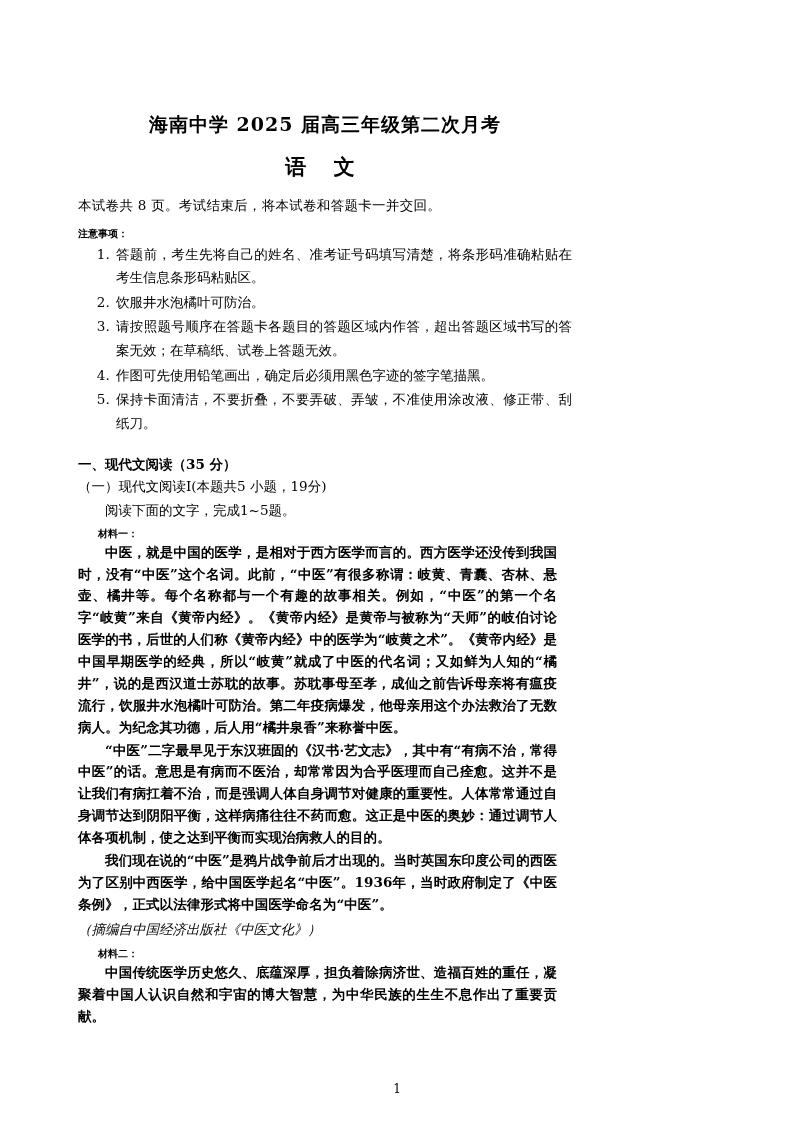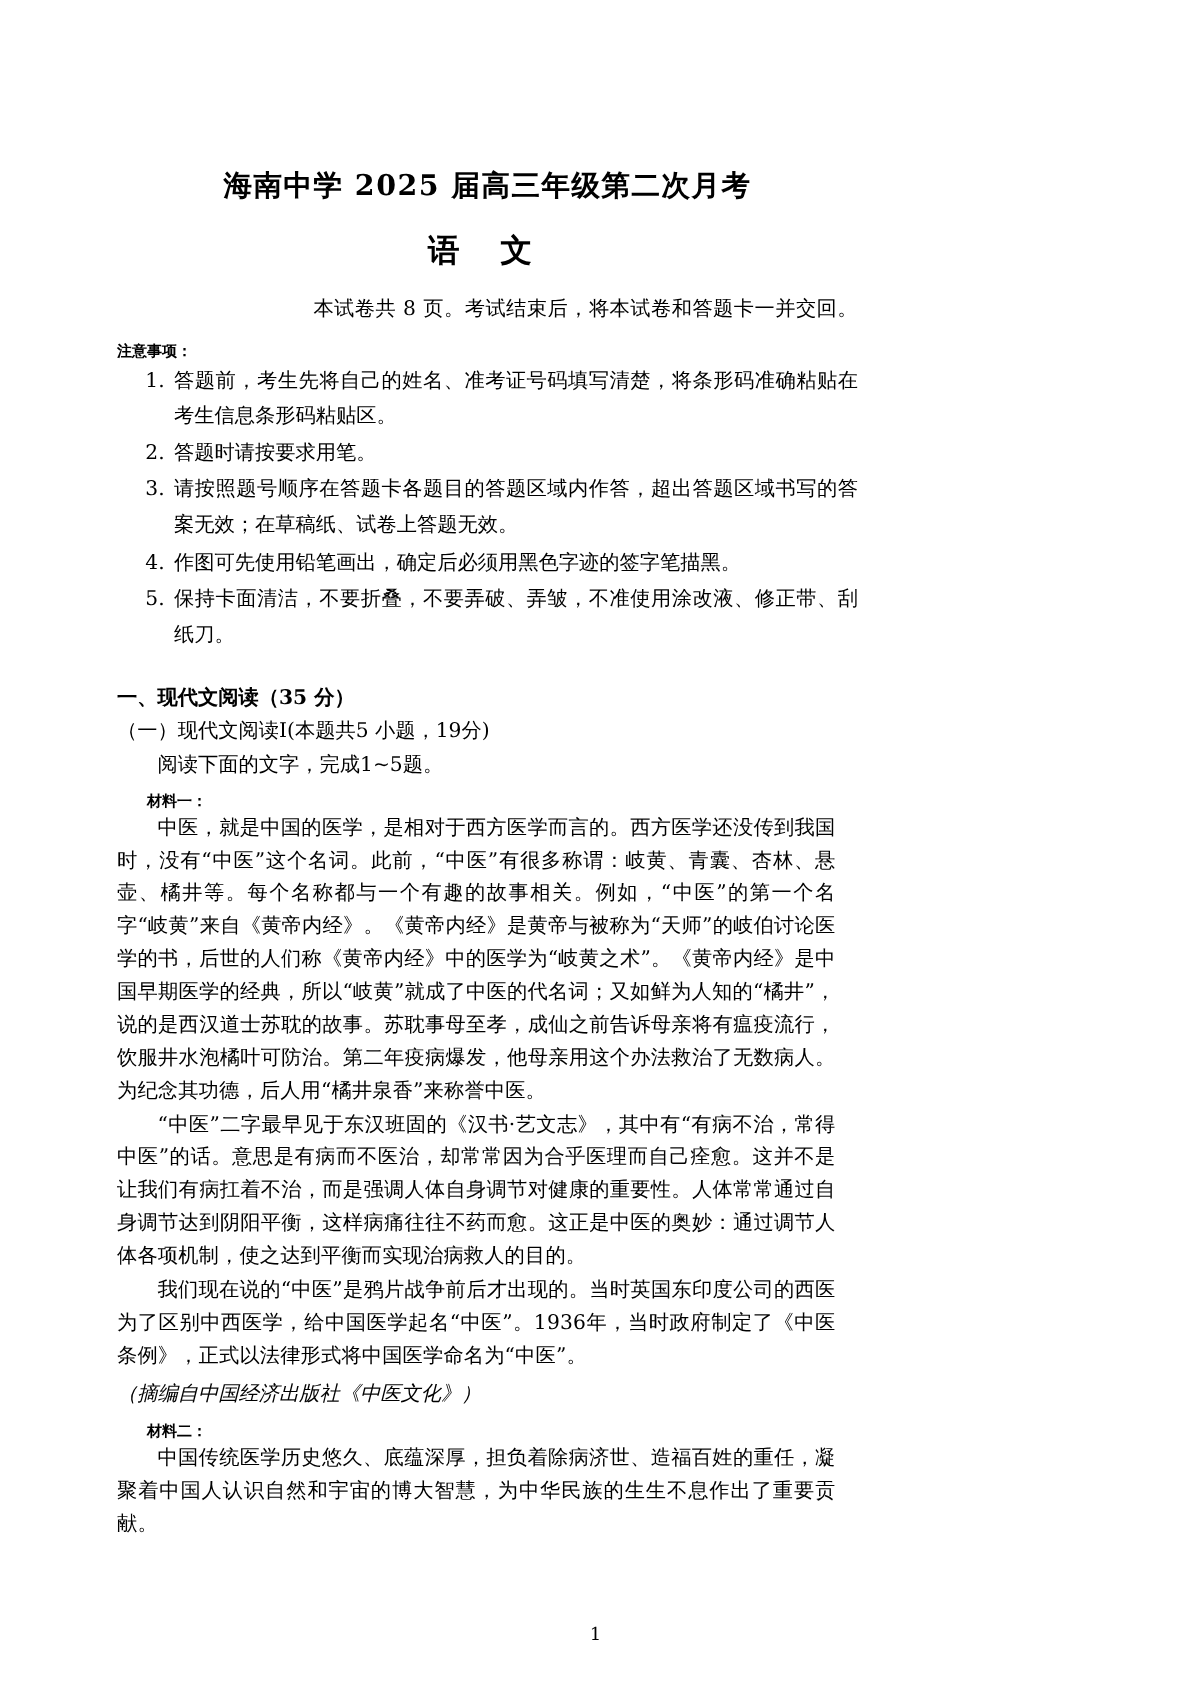--- a/index.html
+++ b/index.html
@@ -31,21 +31,21 @@
     line-height: 1.5;
   }
   .subject-title {
     text-align: center;
     font-size: 21px;
     font-weight: bold;
     letter-spacing: 10px;
     margin: 14px 0 0 0;
   }
   .exam-note {
-    text-align: right;
+    text-align: left;
     font-size: 13.5px;
     margin: 16px 0 0 0;
     letter-spacing: 0.3px;
   }
   .notice-head {
     font-size: 10px;
     font-weight: bold;
     margin: 12px 0 0 0;
   }
   ol.notice-list {
@@ -82,20 +82,21 @@
     text-indent: 2em;
   }
   p.body-par {
     font-size: 13.5px;
     margin: 1px 15px 0 0;
     text-indent: 2em;
     line-height: 1.62;
     text-align: justify;
     text-justify: inter-ideograph;
     letter-spacing: 0.1px;
+    font-weight: bold;
   }
   p.source-par {
     font-size: 13.5px;
     margin: 4px 0 0 0;
     text-align: left;
     padding-right: 4px;
     line-height: 1.62;
     font-style: italic;
   }
   .page-number {
@@ -115,21 +116,21 @@
   <h1 class="doc-title">海南中学 2025 届高三年级第二次月考</h1>
 
   <h2 class="subject-title">语 文</h2>
 
   <p class="exam-note">本试卷共 8 页。考试结束后，将本试卷和答题卡一并交回。</p>
 
   <p class="notice-head">注意事项：</p>
 
   <ol class="notice-list">
     <li>答题前，考生先将自己的姓名、准考证号码填写清楚，将条形码准确粘贴在考生信息条形码粘贴区。</li>
-    <li>答题时请按要求用笔。</li>
+    <li>饮服井水泡橘叶可防治。</li>
     <li>请按照题号顺序在答题卡各题目的答题区域内作答，超出答题区域书写的答案无效；在草稿纸、试卷上答题无效。</li>
     <li>作图可先使用铅笔画出，确定后必须用黑色字迹的签字笔描黑。</li>
     <li>保持卡面清洁，不要折叠，不要弄破、弄皱，不准使用涂改液、修正带、刮纸刀。</li>
   </ol>
 
   <p class="section-head">一、现代文阅读（35 分）</p>
 
   <p class="sub-head">（一）现代文阅读Ⅰ(本题共5 小题，19分)</p>
 
   <p class="indent-line">阅读下面的文字，完成1~5题。</p>

